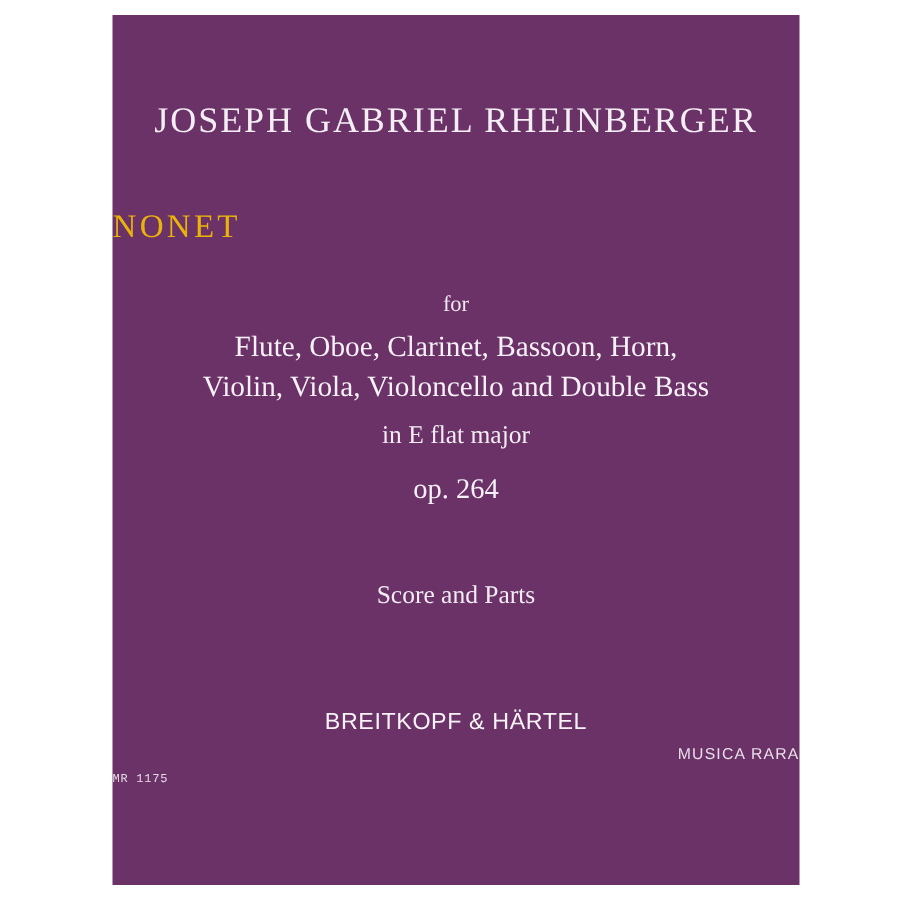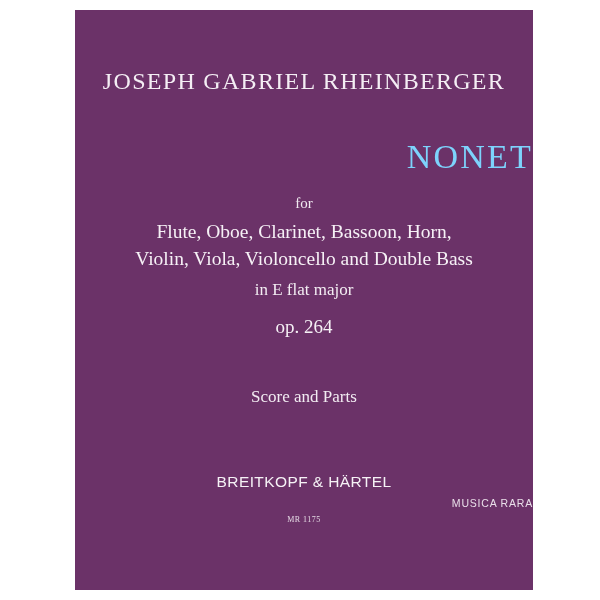--- a/index.html
+++ b/index.html
@@ -41,24 +41,24 @@
     font-weight: normal;
     color: #f4eef4;
     font-variant: normal;
     white-space: nowrap;
   }
   .title {
     position: absolute;
     left: 0;
     right: 0;
     top: 128px;
-    text-align: right;
-    font-size: 34px;
+    text-align: left;
+    font-size: 22px;
     letter-spacing: 2.2px;
-    color: #7dd3fc;
+    color: #eab308;
   }
   .forword {
     position: absolute;
     left: 0;
     right: 0;
     top: 185px;
     text-align: center;
     font-size: 15px;
     color: #f0e9f0;
   }
@@ -119,24 +119,23 @@
     font-size: 10.5px;
     letter-spacing: 0.8px;
     font-family: "Liberation Sans", sans-serif;
     color: #e9dfe9;
   }
   .platenum {
     position: absolute;
     left: 0;
     right: 0;
     top: 505px;
-    text-align: center;
     font-size: 8px;
     letter-spacing: 0.5px;
-    font-family: Liberation Serif, serif;
+    font-family: Liberation Mono, monospace;
     color: #e4d9e4;
   }
   .instr-line { display: block; }
 </style>
 </head>
 <body>
 
 <div class="page">
   <div class="cover">
 

